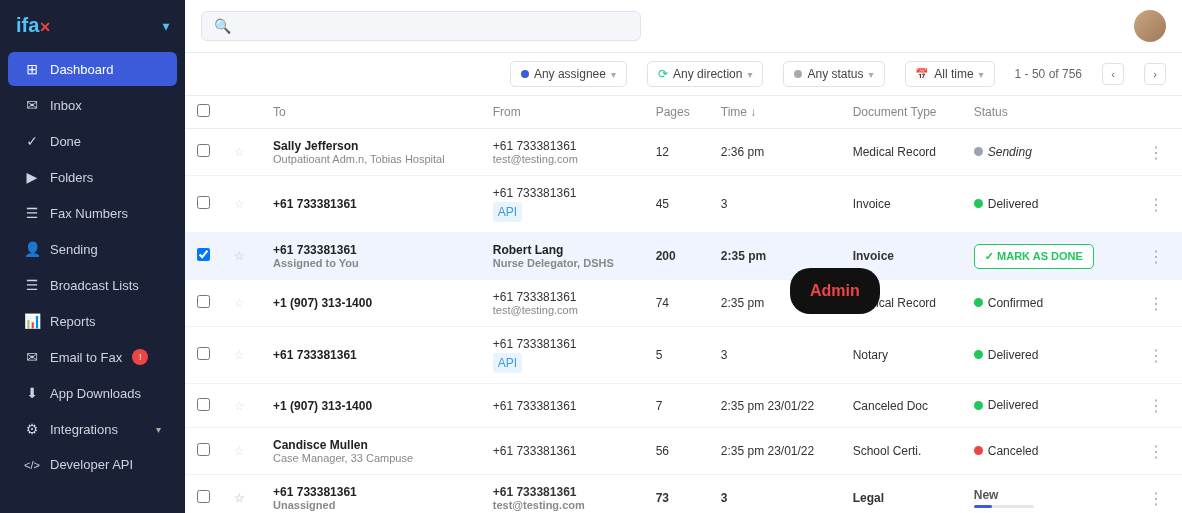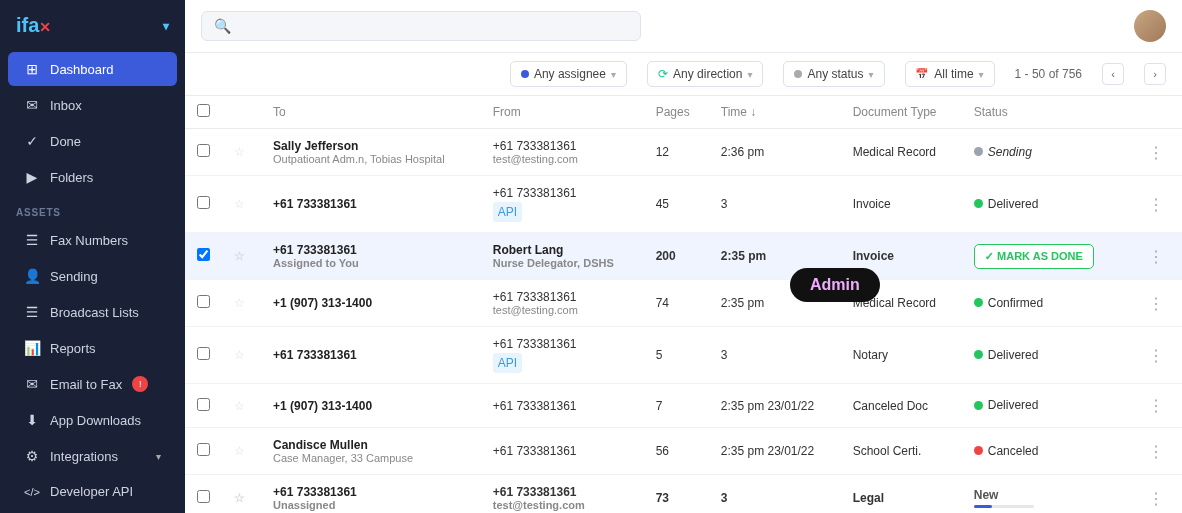--- a/index.html
+++ b/index.html
@@ -181,23 +181,23 @@
       color: #aaa;
       font-size: 16px;
       padding: 2px 6px;
     }
     .row-actions { display: flex; align-items: center; gap: 4px; justify-content: flex-end; }
 
     
     .admin-tooltip {
       position: absolute;
       background: #111;
-      color: #f0abfc;
+      color: #ef4444;
       border-radius: 20px;
-      padding: 8px 20px;
+      padding: 14px 20px;
       font-size: 16px;
       font-weight: 600;
       pointer-events: none;
       z-index: 100;
       top: 268px;
       left: 790px;
       text-align: center;
     }
 
     
@@ -225,21 +225,20 @@
   </div>
   <div class="sidebar-nav-item">
     <span class="icon">✓</span>
     <span>Done</span>
   </div>
   <div class="sidebar-nav-item">
     <span class="icon">▶</span>
     <span>Folders</span>
   </div>
 
-  <div class="sidebar-section-label">ASSETS</div>
 
   <div class="sidebar-nav-item">
     <span class="icon">☰</span>
     <span>Fax Numbers</span>
   </div>
   <div class="sidebar-nav-item">
     <span class="icon">👤</span>
     <span>Sending</span>
   </div>
   <div class="sidebar-nav-item">

